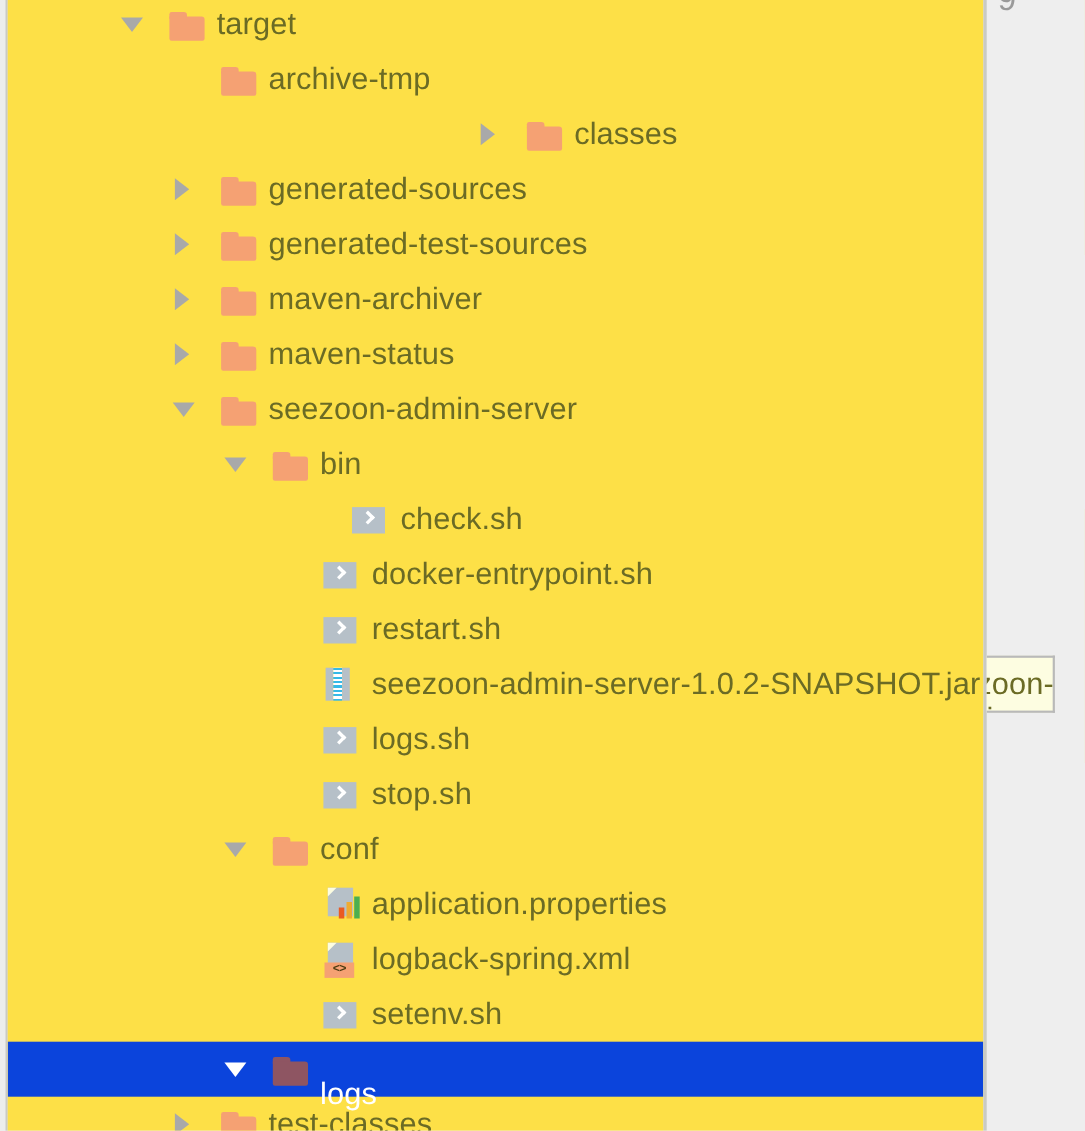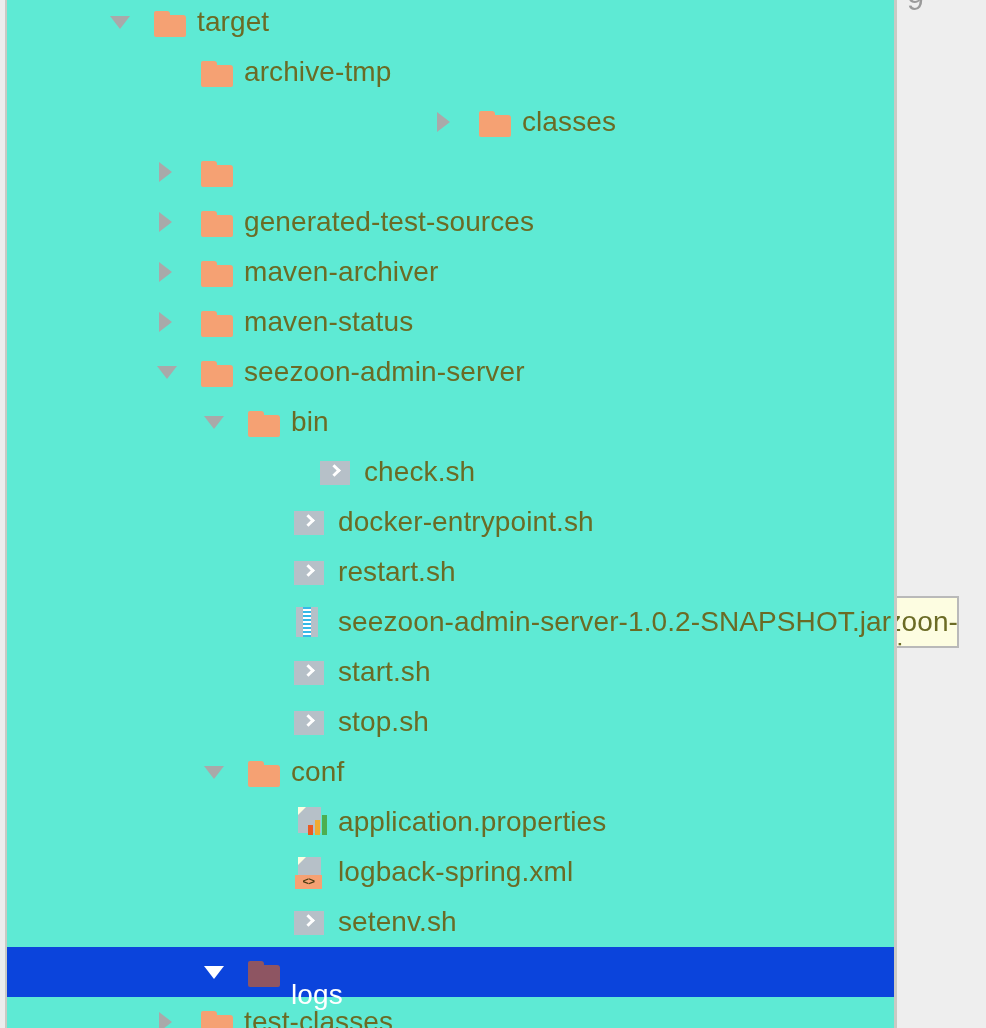--- a/index.html
+++ b/index.html
@@ -32,21 +32,21 @@
     width: 2px; height: 1028px;
     background: #c9cac4;
   }
 
   
   .tree-panel {
     position: absolute;
     left: 7px; top: 0;
     width: 887px;
     height: 1028px;
-    background: #5eead4;
+    background: #fde047;
     overflow: hidden;
   }
   .tree-panel-border-right {
     position: absolute;
     left: 894px; top: 0;
     width: 3px; height: 1028px;
     background: #c9cac4;
   }
 
   
@@ -281,20 +281,21 @@
         <div class="twisty right"></div>
         <div class="gap"></div>
         <div class="icon folder"></div>
         <span class="label">classes</span>
       </div>
       <div class="row" style="top: 147px;">
         <div style="flex: 0 0 147px;"></div>
         <div class="twisty right"></div>
         <div class="gap"></div>
         <div class="icon folder"></div>
+        <span class="label">generated-sources</span>
       </div>
       <div class="row" style="top: 197px;">
         <div style="flex: 0 0 147px;"></div>
         <div class="twisty right"></div>
         <div class="gap"></div>
         <div class="icon folder"></div>
         <span class="label">generated-test-sources</span>
       </div>
       <div class="row" style="top: 247px;">
         <div style="flex: 0 0 147px;"></div>
@@ -366,21 +367,21 @@
         <span class="label">seezoon-admin-server-1.0.2-SNAPSHOT.jar</span>
       </div>
       <div class="row" style="top: 647px;">
         <div style="flex: 0 0 241px;"></div>
         <div class="twisty none"></div>
         <div class="gap"></div>
         <div class="icon sh">
           <div class="box"></div>
           <div class="chev"></div>
         </div>
-        <span class="label">start.sh</span>
+        <span class="label">logs.sh</span>
       </div>
       <div class="row" style="top: 697px;">
         <div style="flex: 0 0 241px;"></div>
         <div class="twisty none"></div>
         <div class="gap"></div>
         <div class="icon sh">
           <div class="box"></div>
           <div class="chev"></div>
         </div>
         <span class="label">stop.sh</span>

